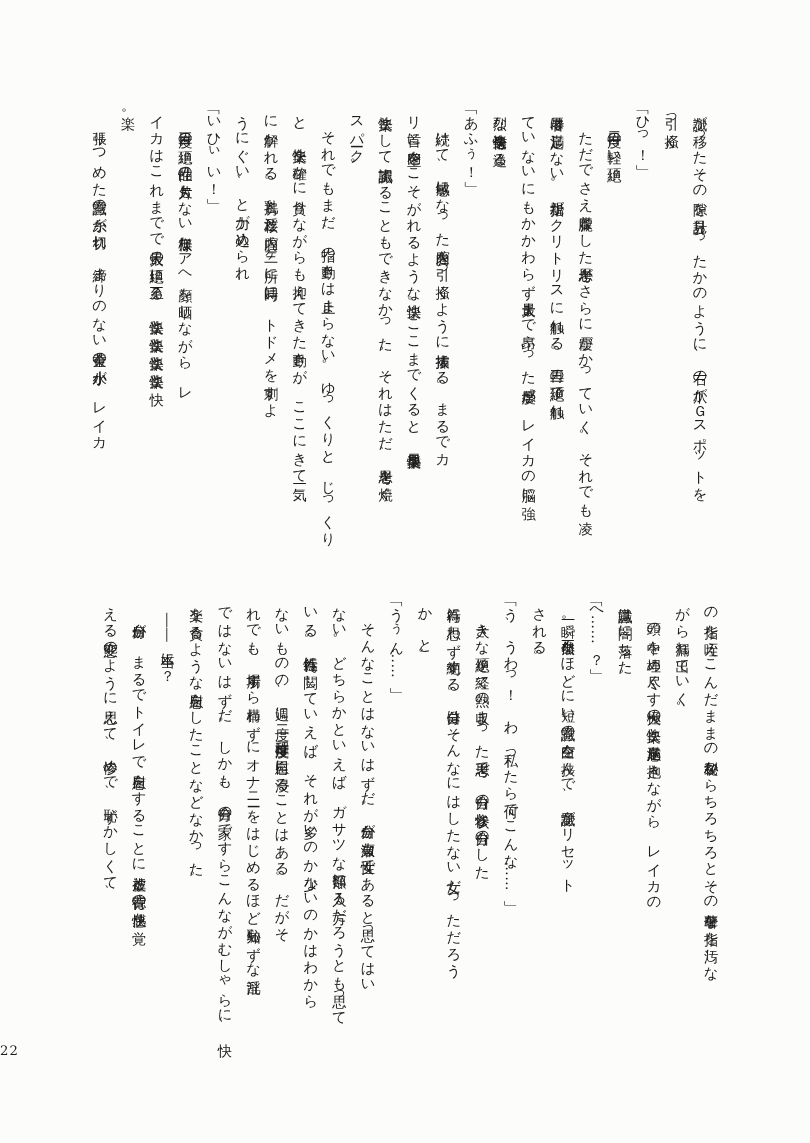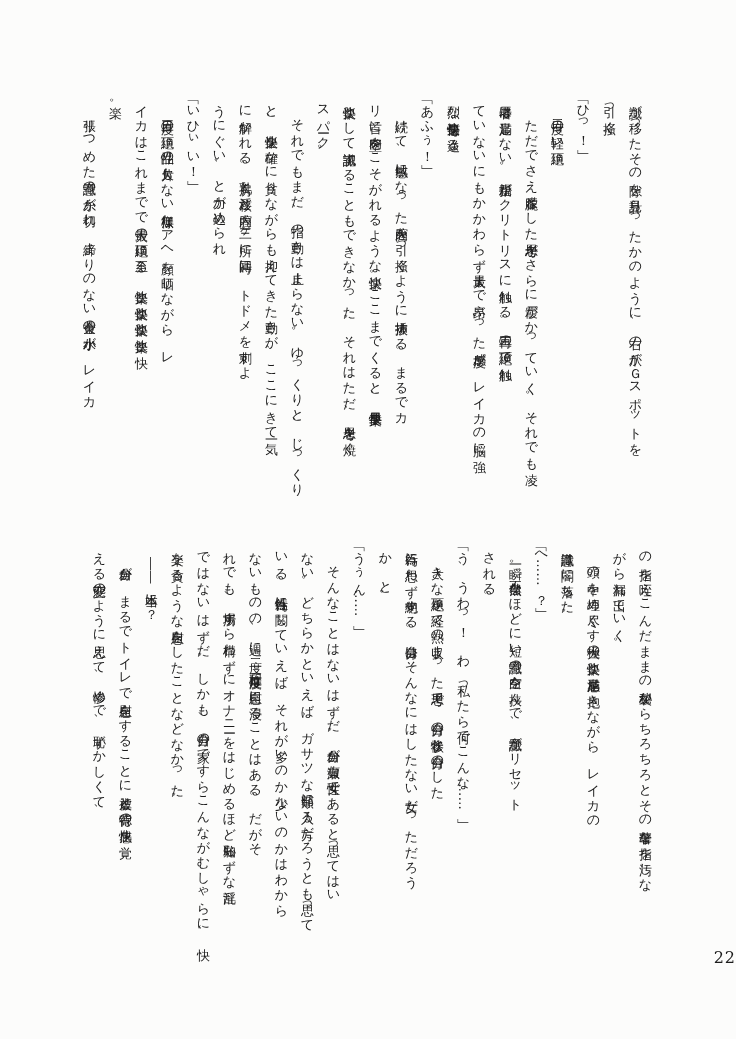--- a/index.html
+++ b/index.html
@@ -40,22 +40,22 @@
   }
   .block-bottom {
     top: 543px;
     right: 78px;
   }
   .page-number {
     position: absolute;
     top: 948px;
     left: 0;
     width: 736px;
-    text-align: right;
-    font-size: 16px;
+    text-align: left;
+    font-size: 12px;
     letter-spacing: 1px;
   }
 </style>
 </head>
 <body>
 
 <div class="page">
 
   <div class="vblock block-top">
     <p>識が移ったその隙を見計らったかのように、右の爪がＧスポットを</p>

